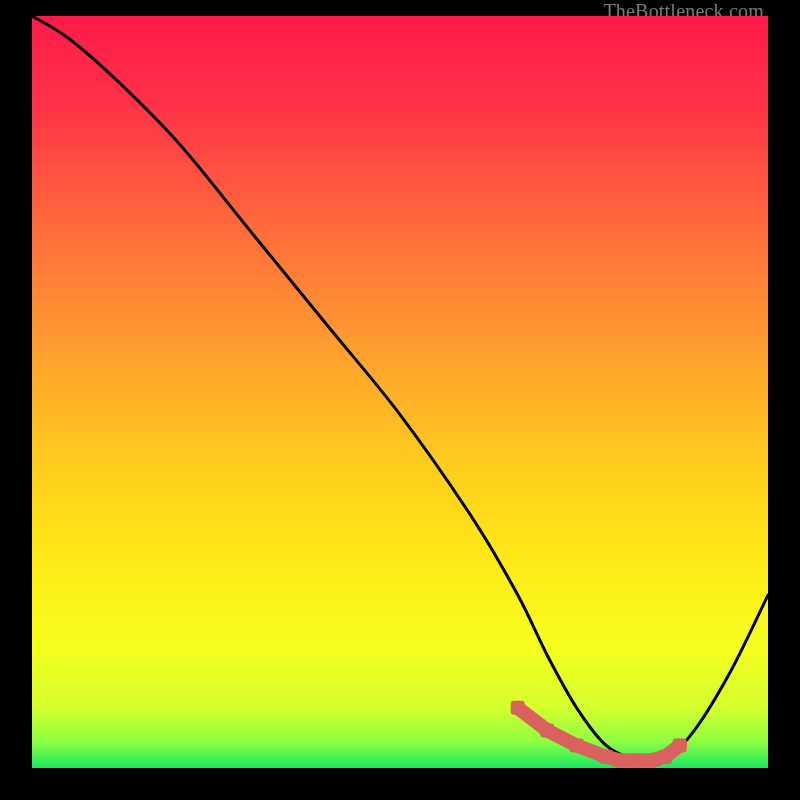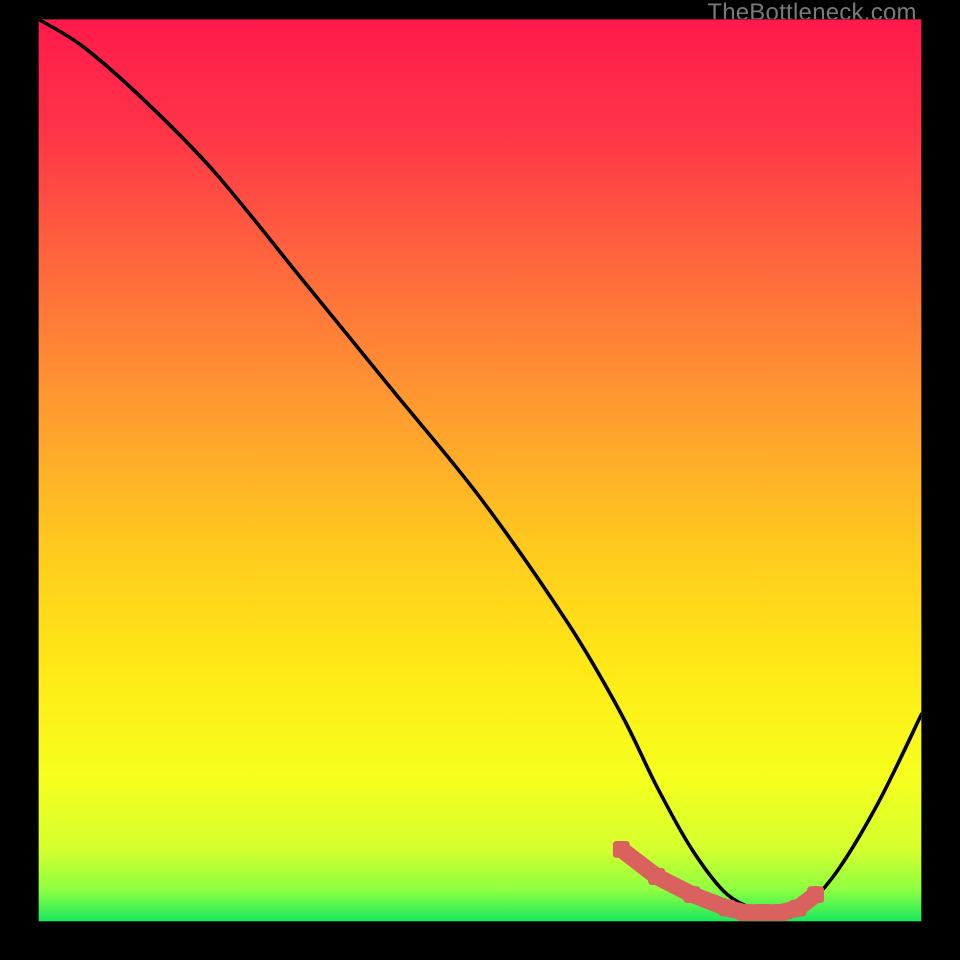--- a/index.html
+++ b/index.html
@@ -24,21 +24,21 @@
     top: 0;
     width: 736px;
     height: 752px;
     display: block;
   }
   .attribution {
     position: absolute;
     top: 0px;
     right: 36px;
     color: #7a7a7a;
-    font-family: Liberation Sans, sans-serif;
+    font-family: Liberation Serif, serif;
     font-size: 20px;
     letter-spacing: 0.2px;
     user-select: none;
   }
 </style>
 </head>
 <body>
 
 <div class="attribution">TheBottleneck.com</div>
 

